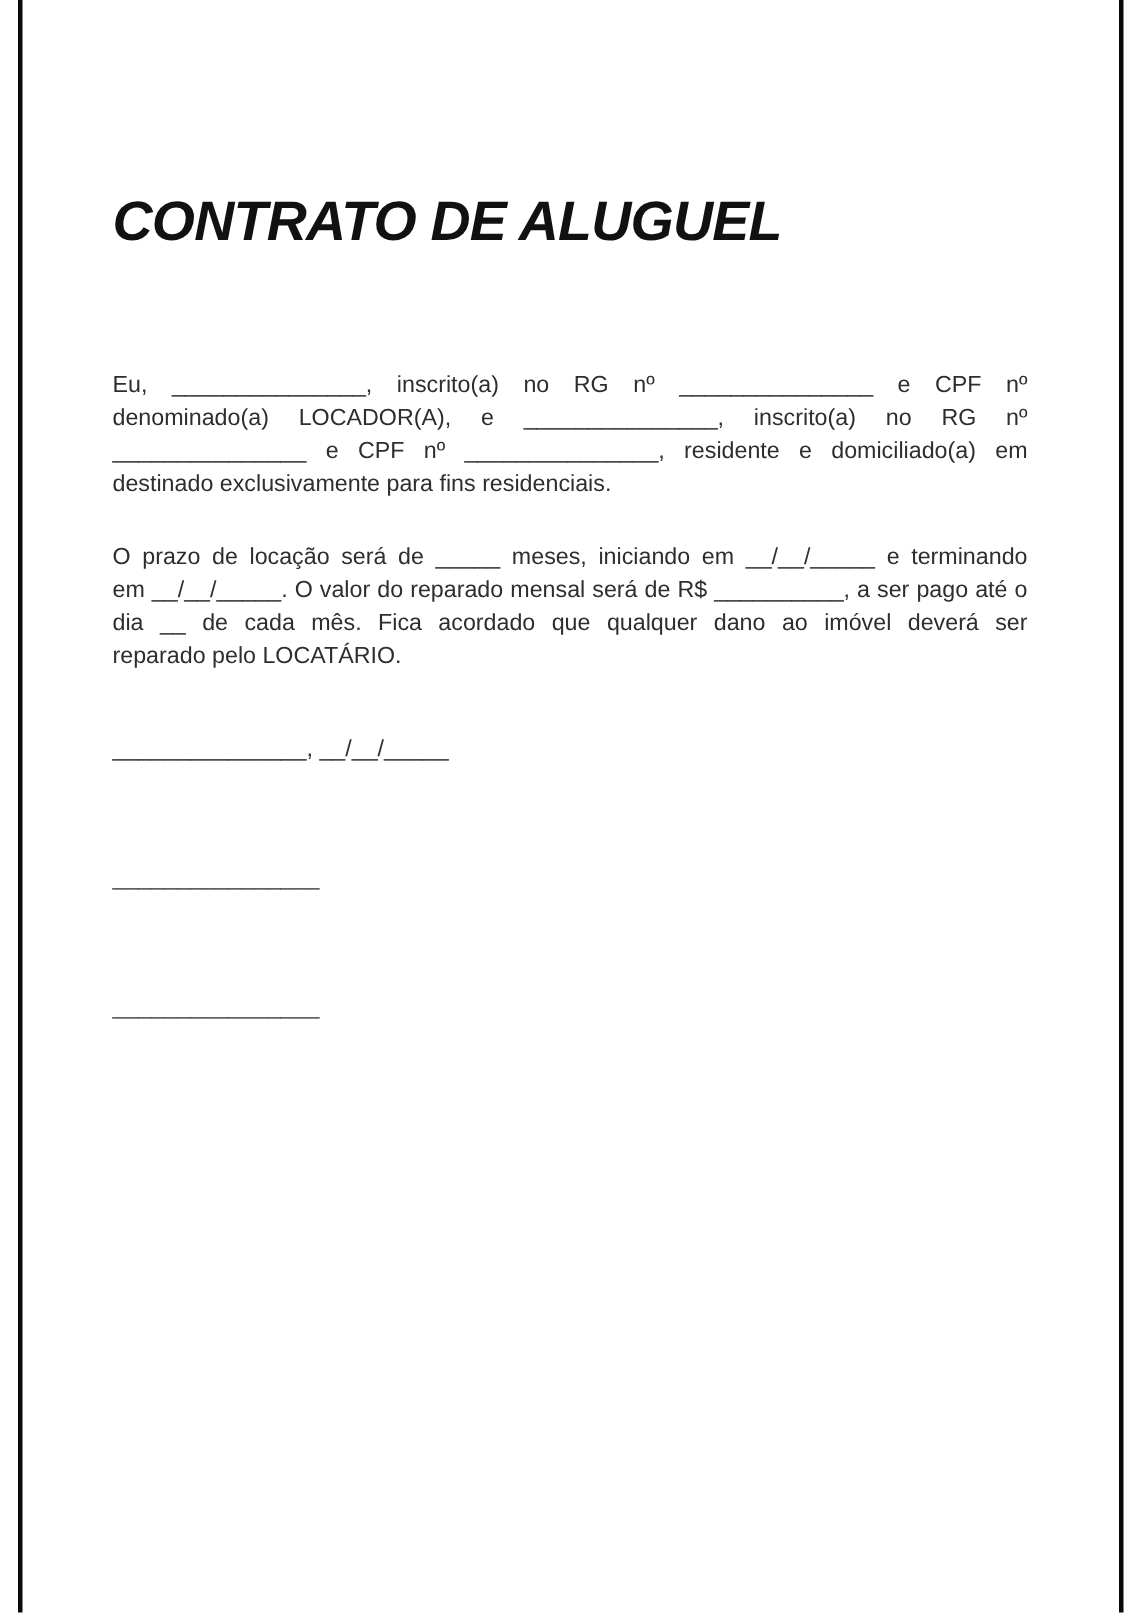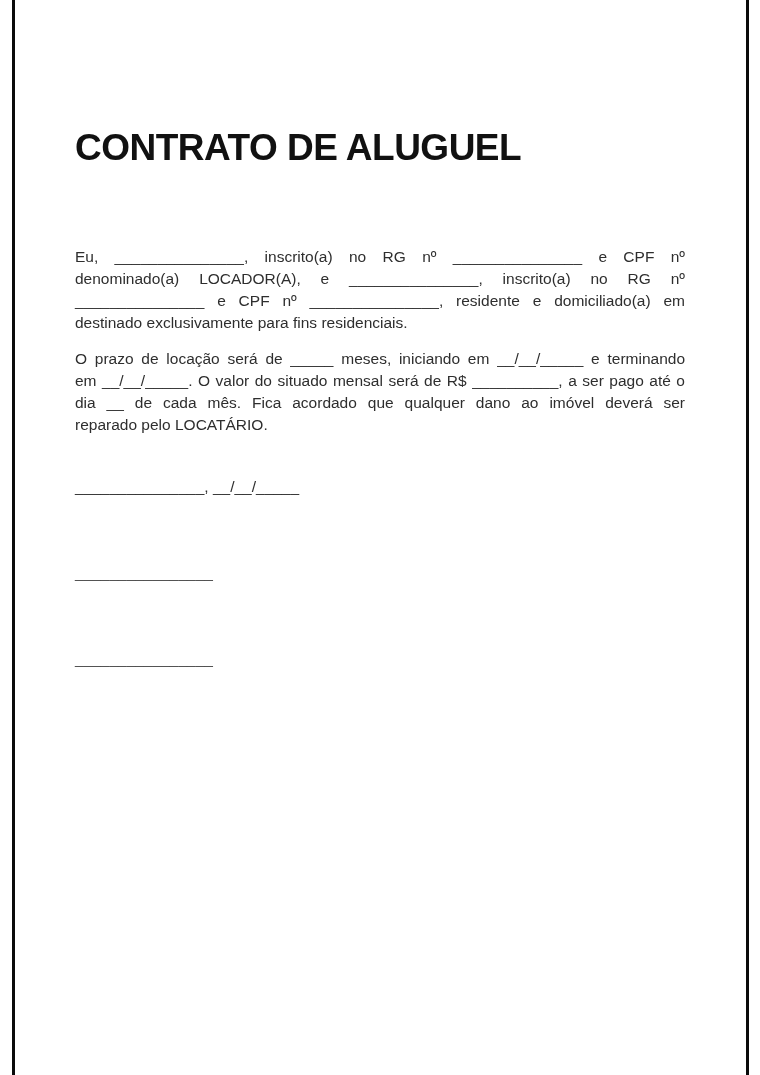--- a/index.html
+++ b/index.html
@@ -39,24 +39,25 @@
     line-height: 22px;
   }
 
   .title {
     margin: 124px 0 0 0;
     font-size: 37px;
     line-height: 48px;
     font-weight: bold;
     letter-spacing: -0.5px;
     color: #111111;
+    font-style: italic;
   }
 
   .paragraph.p1 { margin-top: 74px; }
-  .paragraph.p2 { margin-top: 14px; }
+  .paragraph.p2 { margin-top: 27px; }
 
   .paragraph .line {
     text-align: justify;
     text-align-last: justify;
     white-space: normal;
   }
   .paragraph .line.last {
     text-align-last: left;
   }
 
@@ -83,21 +84,21 @@
 
     <div class="paragraph p1">
         <div class="line">Eu, _______________, inscrito(a) no RG nº _______________ e CPF nº</div>
         <div class="line">denominado(a) LOCADOR(A), e _______________, inscrito(a) no RG nº</div>
         <div class="line">_______________ e CPF nº _______________, residente e domiciliado(a) em</div>
         <div class="line last">destinado exclusivamente para fins residenciais.</div>
       </div>
 
     <div class="paragraph p2">
         <div class="line">O prazo de locação será de _____ meses, iniciando em __/__/_____ e terminando</div>
-        <div class="line">em __/__/_____. O valor do situado mensal será de R$ __________, a ser pago até o</div>
+        <div class="line">em __/__/_____. O valor do reparado mensal será de R$ __________, a ser pago até o</div>
         <div class="line">dia __ de cada mês. Fica acordado que qualquer dano ao imóvel deverá ser</div>
         <div class="line last">reparado pelo LOCATÁRIO.</div>
       </div>
 
     <div class="date-line">_______________, __/__/_____</div>
 
     <div class="sig-block sig1">
       <div class="sig-line">________________</div>
     </div>
 

